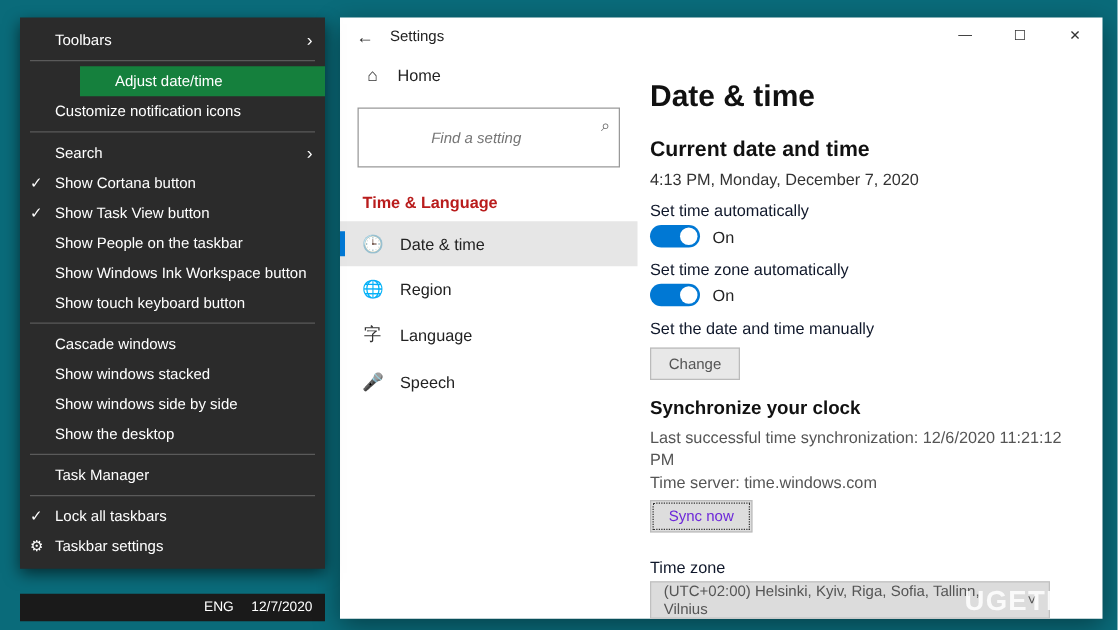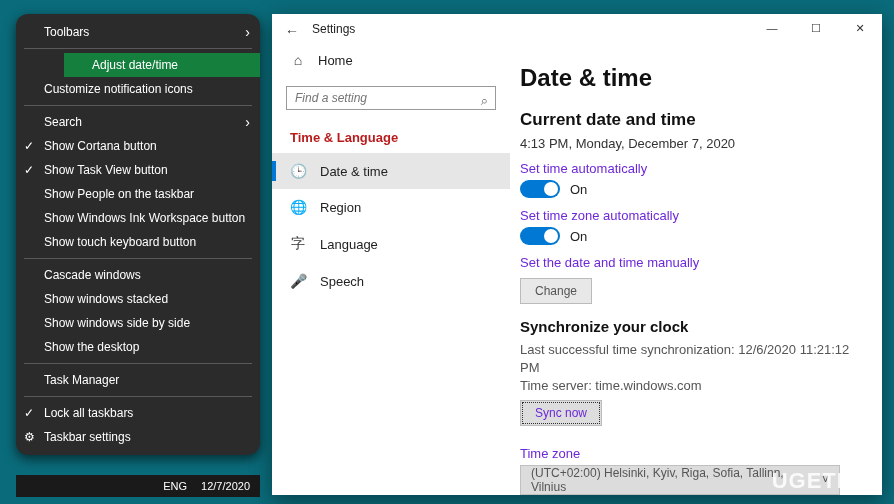--- a/index.html
+++ b/index.html
@@ -1,19 +1,19 @@
 <!DOCTYPE html>
 <html><head>
   <meta charset="utf-8">
   <style>
     * { margin: 0; padding: 0; box-sizing: border-box; font-family: "Segoe UI", Tahoma, sans-serif; }
     body { width: 894px; height: 504px; background: #0a6b7a; position: relative; overflow: hidden; }
 
     
-    .ctx-menu { position: absolute; left: 16px; top: 14px; width: 244px; background: #2b2b2b; color: #fff; font-size: 12px; padding: 6px 0; box-shadow: 0 4px 12px rgba(0,0,0,.6); z-index: 10; border-radius: 12px; }
+    .ctx-menu { position: absolute; left: 16px; top: 14px; width: 244px; background: #2b2b2b; color: #fff; font-size: 12px; padding: 6px 0; box-shadow: 0 4px 12px rgba(0,0,0,.6); z-index: 10; }
     .ctx-item { display: flex; align-items: center; padding: 5px 10px 5px 28px; position: relative; cursor: default; }
     .ctx-item.highlight { background: #15803d; margin-left: 48px; }
     .ctx-sep { height: 1px; background: #5a5a5a; margin: 4px 8px; }
     .ctx-chevron { position: absolute; right: 10px; font-size: 14px; }
     .ctx-check { position: absolute; left: 8px; font-size: 12px; }
     .ctx-cog { position: absolute; left: 8px; font-size: 12px; }
 
     
     .taskbar { position: absolute; left: 16px; bottom: 7px; width: 244px; height: 22px; background: #1a1a1a; color: #fff; display: flex; align-items: center; justify-content: flex-end; font-size: 11px; padding-right: 10px; gap: 14px; z-index: 5; }
 
@@ -23,32 +23,32 @@
     .settings-right { flex: 1; padding: 50px 24px 10px 10px; overflow: hidden; }
 
     .titlebar { position: absolute; left: 0; top: 0; right: 0; height: 30px; display: flex; align-items: center; }
     .tb-back { width: 40px; text-align: center; font-size: 14px; color: #333; }
     .tb-title { font-size: 12px; color: #222; }
     .tb-controls { position: absolute; right: 0; top: 0; display: flex; }
     .tb-btn { width: 44px; height: 28px; display: flex; align-items: center; justify-content: center; font-size: 11px; color: #333; font-family: monospace; }
 
     .nav-home { display: flex; align-items: center; gap: 12px; padding: 8px 18px; margin-top: 22px; font-size: 13px; color: #222; }
     .search-wrap { margin: 10px 14px; position: relative; }
-    .search { width: 100%; height: 24px; border: 1px solid #999; padding: 0 28px 0 8px; font-size: 12px; font-style: italic; color: #666; background: #fff; }
+    .search { width: 100%; height: 48px; border: 1px solid #999; padding: 0 28px 0 8px; font-size: 12px; font-style: italic; color: #666; background: #fff; text-align: center; }
     .search-ico { position: absolute; right: 8px; top: 7px; color: #666; font-size: 13px; }
     .nav-head { padding: 10px 18px 8px; font-size: 13px; font-weight: 600; color: #b91c1c; }
     .nav-item { display: flex; align-items: center; gap: 14px; padding: 10px 18px; font-size: 13px; color: #222; position: relative; }
     .nav-item.active::before { content: ""; position: absolute; left: 0; top: 8px; bottom: 8px; width: 4px; background: #0078d4; }
     .nav-item.active { background: #e6e6e6; }
     .nav-ico { width: 16px; text-align: center; font-size: 14px; color: #333; }
 
     .pane h1 { font-size: 24px; font-weight: 600; color: #111; margin-bottom: 18px; }
     .pane h2 { font-size: 17px; font-weight: 600; color: #111; margin-bottom: 6px; }
     .pane .line { font-size: 13px; color: #333; margin-bottom: 10px; }
-    .pane .lbl { font-size: 13px; color: #6d28d9; margin-top: 6px; margin-bottom: 4px; }
+    .pane .lbl { font-size: 13px; color: #0f172a; margin-top: 6px; margin-bottom: 4px; }
     .pane .small { font-size: 13px; color: #555; line-height: 1.4; }
 
     .toggle { width: 40px; height: 18px; border-radius: 9px; background: #0078d4; position: relative; display: inline-block; vertical-align: middle; }
     .toggle::after { content: ""; position: absolute; right: 2px; top: 2px; width: 14px; height: 14px; border-radius: 50%; background: #fff; }
     .toggle-row { display: flex; align-items: center; gap: 10px; margin-bottom: 10px; }
     .toggle-txt { font-size: 13px; color: #222; }
 
     .btn { display: inline-block; border: 1px solid #bbb; background: #e8e8e8; padding: 5px 14px; font-size: 12px; color: #555; margin-top: 4px; margin-bottom: 14px; }
     .btn.focus { outline: 1px dotted #333; outline-offset: -3px; color: #6d28d9; background: #ddd; }
 

